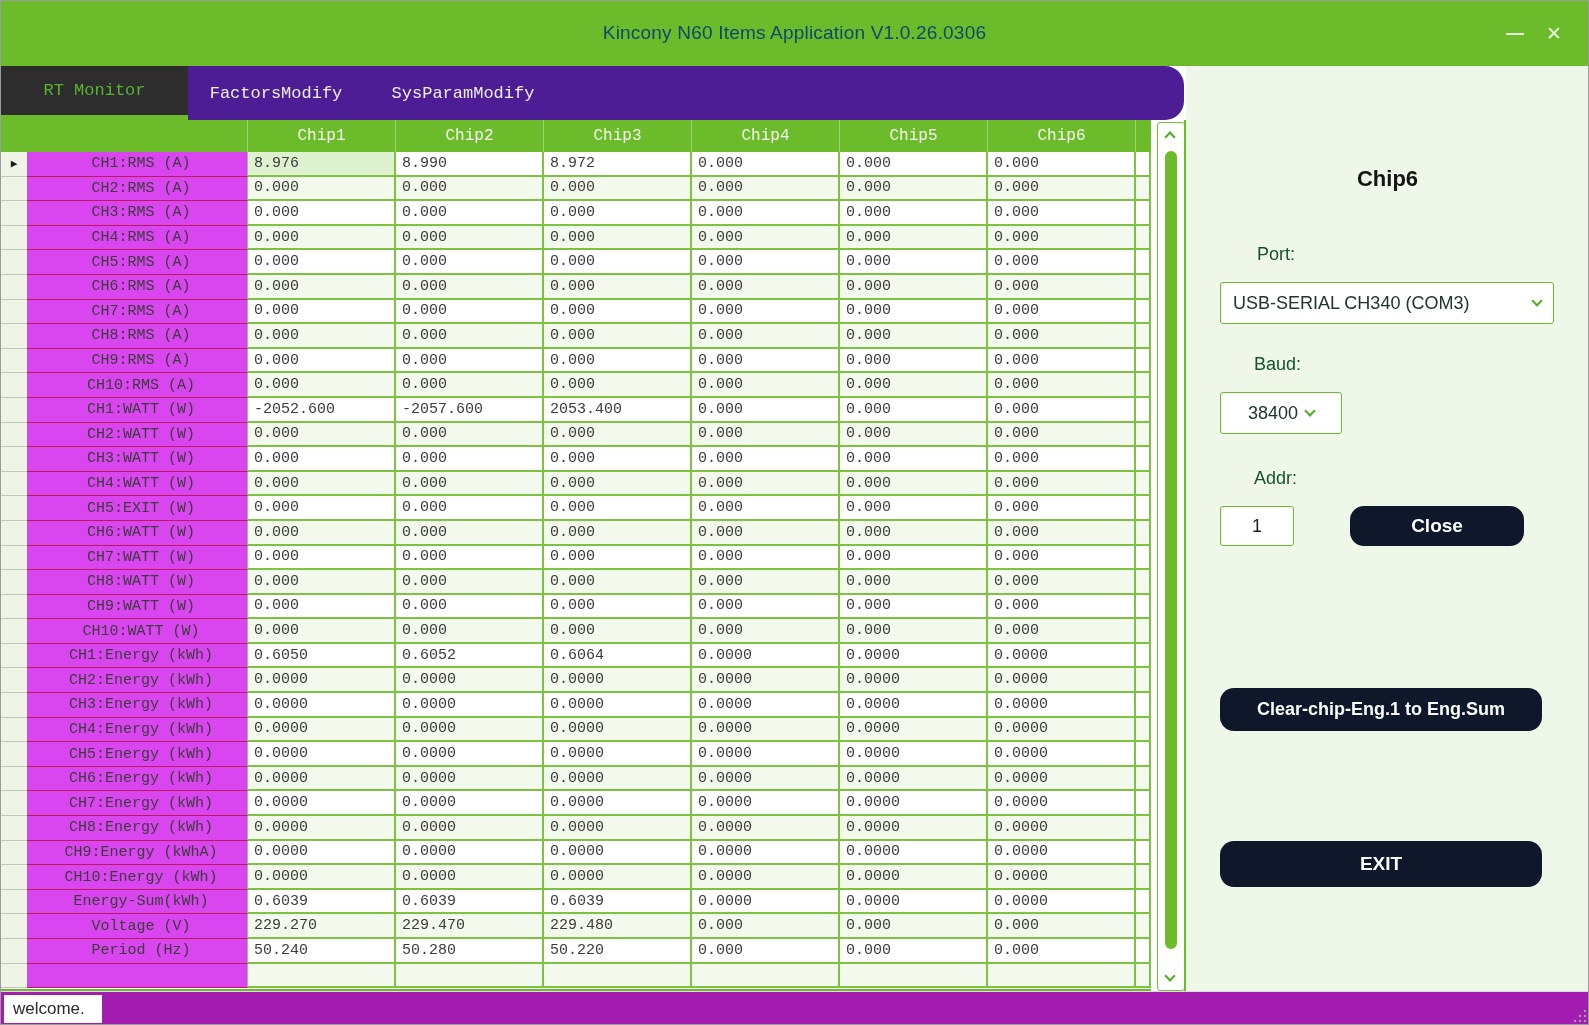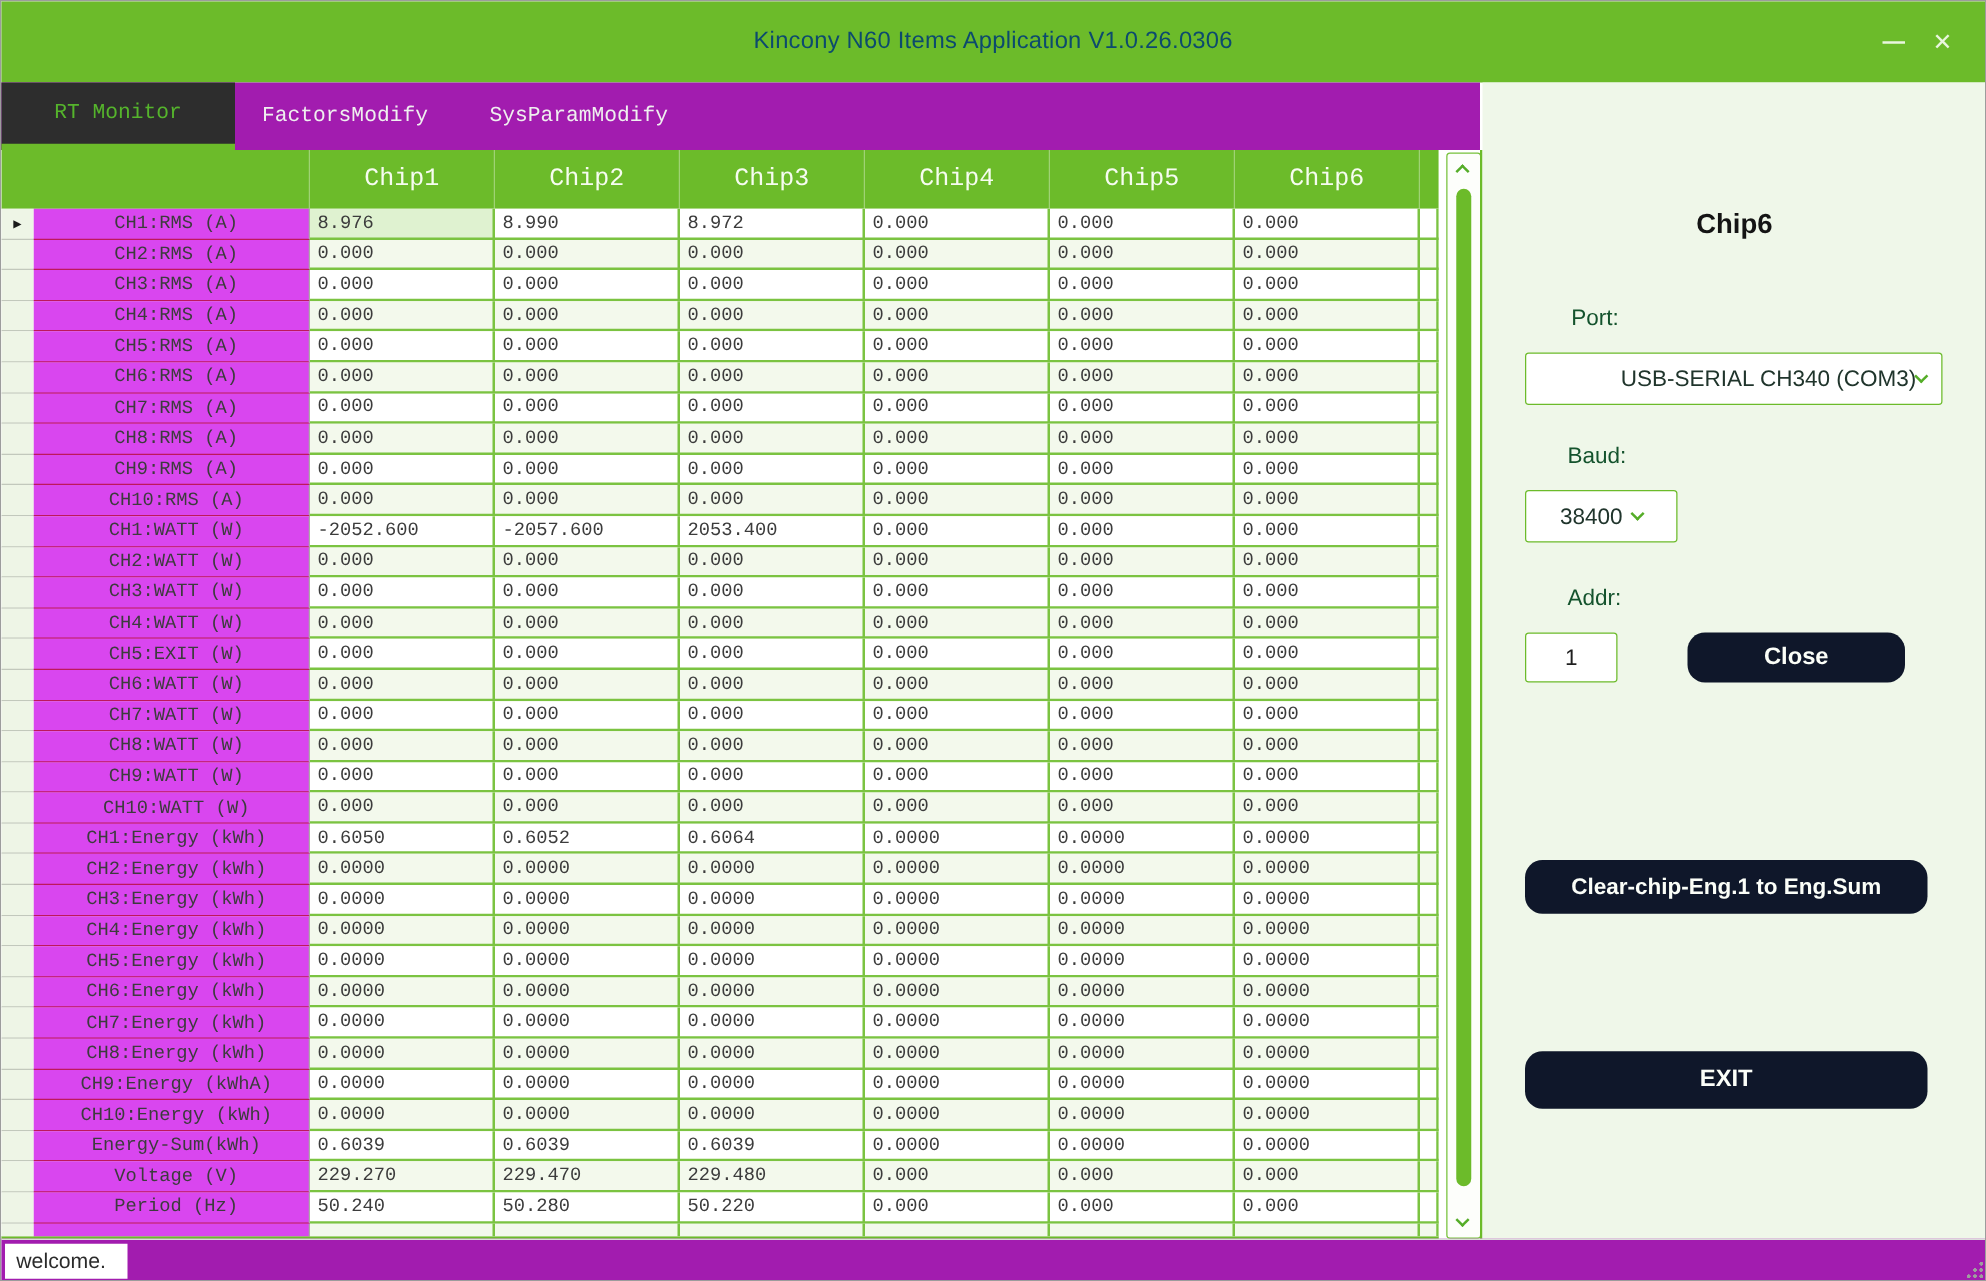--- a/index.html
+++ b/index.html
@@ -19,39 +19,40 @@
     color:#0c4a6e; font-size:19px; letter-spacing:.2px;
   }
   .win-btn { position:absolute; top:0; width:46px; height:65px; cursor:default; }
   .win-btn.min { right:50px; }
   .win-btn.cls { right:8px; }
   .min-glyph { position:absolute; left:14px; top:32px; width:18px; height:2px; background:#e9f6de; }
   .cls-glyph { position:absolute; left:12px; top:21px; color:#e9f6de; font-size:19px; font-weight:400; }
   
   .tabbar {
     position:absolute; left:0; top:65px; width:1183px; height:54px;
-    background:#a21caf; display:flex;
+    background:#4c1d95; display:flex;
     font-family:"Liberation Mono","DejaVu Sans Mono",monospace;
+    border-radius:19px;
   }
   .tab {
     height:54px; display:flex; align-items:center; justify-content:center;
     color:#efefef; font-size:17px; cursor:pointer;
   }
   .tab.selected {
     background:#2d2d2d; color:#55b42c; border-bottom:5px solid #6cbb2a;
   }
   
   .table-wrap {
     position:absolute; left:0; top:119px; width:1150px; height:871px;
     overflow:hidden; background:#ffffff; border-bottom:2px solid #6cbb2a;
   }
   table.grid { border-collapse:separate; border-spacing:0; table-layout:fixed; width:1150px;
     font-family:"Liberation Mono","DejaVu Sans Mono",monospace; }
   .grid thead th {
-    height:47px; background:#6cbb2a; color:#f6fcf0; font-weight:400; font-size:20px;
+    height:32px; background:#6cbb2a; color:#f6fcf0; font-weight:400; font-size:16px;
     border-right:1px solid rgba(255,255,255,.35);
   }
   .grid thead th:last-child { border-right:none; }
   .grid tbody tr { height:24.6px; }
   .grid td { font-size:15px; color:#3c3c3c; overflow:hidden; white-space:nowrap; }
   td.gutter {
     background:#eef5e6; border-bottom:1px solid #c2c8bc;
     text-align:center; color:#1a1a1a; font-size:11px;
   }
   td.rowlabel {
@@ -89,21 +90,21 @@
   .plabel { position:absolute; font-size:18px; color:#14532d; }
   .lbl-port { left:71px; top:178px; }
   .lbl-baud { left:68px; top:288px; }
   .lbl-addr { left:68px; top:402px; }
   .combo {
     position:absolute; background:#fff; border:1px solid #6cbb2a; border-radius:3px;
     display:flex; align-items:center; font-size:18px; color:#20352c; cursor:pointer;
   }
   .combo .chev { border-color:#55ad28; transform:rotate(45deg); margin-top:-4px; }
   .combo-port { left:34px; top:216px; width:334px; height:42px; padding:0 12px; }
-  .combo-port .ctext { flex:1; text-align:right; }
+  .combo-port .ctext { flex:1; text-align:left; }
   .combo-baud { left:34px; top:326px; width:122px; height:42px; justify-content:center; gap:8px; }
   .combo-chip { left:38px; top:537px; width:300px; height:56px; padding:0 14px; }
   .combo-chip .ctext { flex:1; text-align:center; padding-left:18px; }
   .tinput {
     position:absolute; left:34px; top:440px; width:74px; height:40px;
     background:#fff; border:1px solid #6cbb2a; border-radius:3px;
     font-size:18px; color:#1f1f1f; text-align:center;
     font-family:"Liberation Sans",sans-serif;
   }
   .gbtn {

